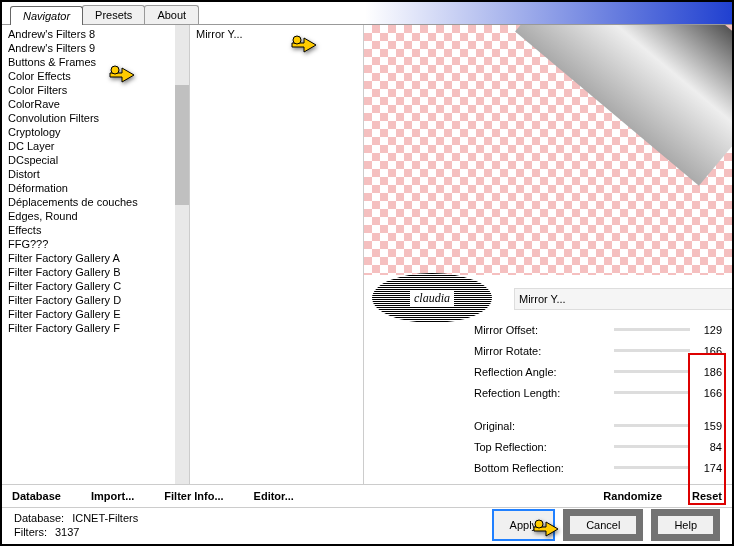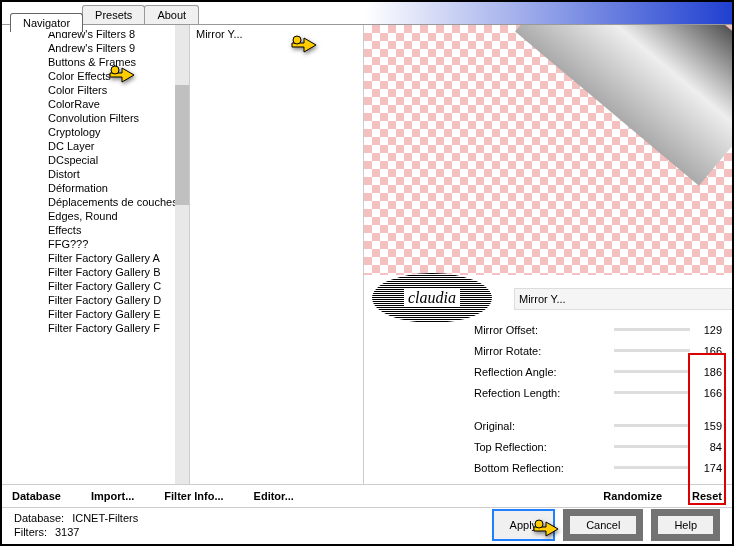--- a/index.html
+++ b/index.html
@@ -1,36 +1,36 @@
 <!DOCTYPE html>
 <html><head>
 <meta charset="utf-8">
 <style>
 * { box-sizing: border-box; margin: 0; padding: 0; font-family: Tahoma, Arial, sans-serif; font-size: 11px; }
 body { background: #fff; width: 734px; height: 546px; border: 2px solid #000; position: relative; overflow: hidden; }
 .header { display: flex; align-items: flex-end; height: 22px; background: #fff; }
 .tabs { display: flex; margin-left: 8px; }
 .tab { padding: 3px 12px; border: 1px solid #999; border-bottom: none; background: #f0f0f0; cursor: pointer; margin-right: -1px; border-radius: 3px 3px 0 0; }
-.tab.active { background: #fff; border-color: #666; position: relative; top: 8px; z-index: 2; }
+.tab.active { background: #fff; border-color: #666; position: relative; top: 1px; z-index: 2; font-style: italic; }
 .title-bar { flex: 1; background: linear-gradient(to right, #fff 0%, #fff 30%, #2040d0 100%); height: 28px; margin-left: 10px; display: flex; justify-content: flex-start; align-items: center; padding-right: 24px; }
 .title-text { color: #fff; font-weight: bold; font-style: italic; font-size: 15px; }
 .main { display: flex; height: 460px; border-top: 1px solid #999; position: relative; }
 .col1 { width: 188px; border-right: 1px solid #ccc; display: flex; }
-.col1-list { flex: 1; overflow-y: auto; padding: 2px 0; margin-left: 40px; }
+.col1-list { flex: 1; overflow-y: auto; padding: 2px 0; }
 .col1-list .item { padding: 1px 6px; cursor: pointer; white-space: nowrap; overflow: hidden; }
 .col1-list .item.selected { background: #3399ff; color: #fff; }
 .scrollbar { width: 14px; background: #e8e8e8; position: relative; }
 .scroll-thumb { background: #c0c0c0; width: 100%; position: absolute; top: 60px; height: 120px; }
 .col2 { width: 174px; padding: 2px 6px; border-right: 1px solid #ccc; }
 .col2 .item { padding: 1px 0; cursor: pointer; }
 .col3 { flex: 1; padding: 0; position: relative; }
 .preview { width: 100%; height: 250px; background: repeating-conic-gradient(#f5c0c0 0 25%, #fff 0 50%) 0 0/16px 16px; position: relative; overflow: hidden; }
 .preview-stripe { position: absolute; top: -40px; right: -40px; width: 240px; height: 140px; background: linear-gradient(to bottom, #555, #eee, #aaa); transform: rotate(40deg); }
 .watermark { position: absolute; top: 248px; left: 370px; width: 120px; height: 50px; background: repeating-linear-gradient(#000 0 1px, #fff 1px 2px); border-radius: 50%; display: flex; align-items: center; justify-content: center; z-index: 5; }
-.watermark span { background: #fff; padding: 0 4px; font-style: italic; font-family: cursive; font-size: 16px; }
+.watermark span { background: #fff; padding: 0 4px; font-style: italic; font-family: cursive; font-size: 12px; }
 .filter-name-row { display: flex; align-items: center; height: 24px; margin-top: 12px; }
 .filter-name-box { flex: 1; margin-left: 150px; padding: 4px; background: #f5f5f5; border: 1px solid #ddd; border-right: none; }
 .params { padding: 8px 6px 0 110px; }
 .param-row { display: flex; align-items: center; height: 21px; }
 .param-label { width: 140px; }
 .param-slider { flex: 1; height: 3px; background: #ddd; position: relative; }
 .param-value { width: 36px; text-align: right; padding-right: 4px; }
 .param-gap { height: 12px; }
 .values-box { position: absolute; right: 6px; top: 328px; width: 38px; height: 152px; border: 2px solid #d00; z-index: 3; pointer-events: none; }
 .toolbar { display: flex; border-top: 1px solid #ccc; border-bottom: 1px solid #ccc; height: 24px; align-items: center; padding: 0 10px; gap: 30px; }

